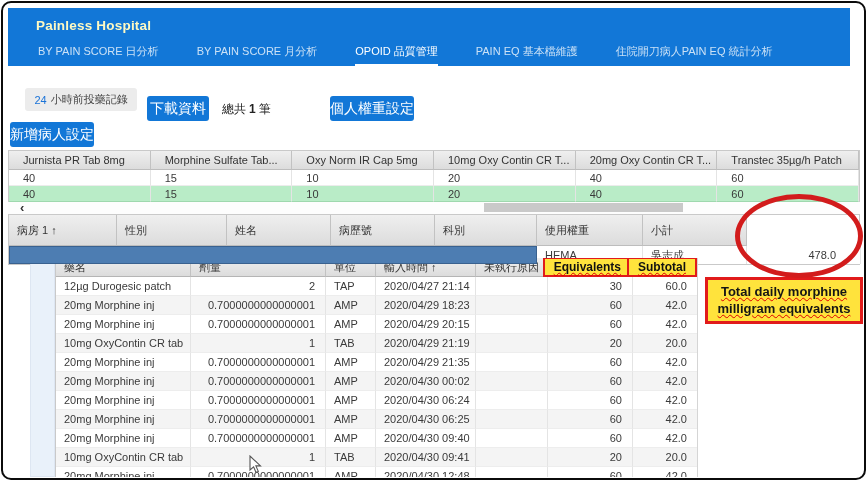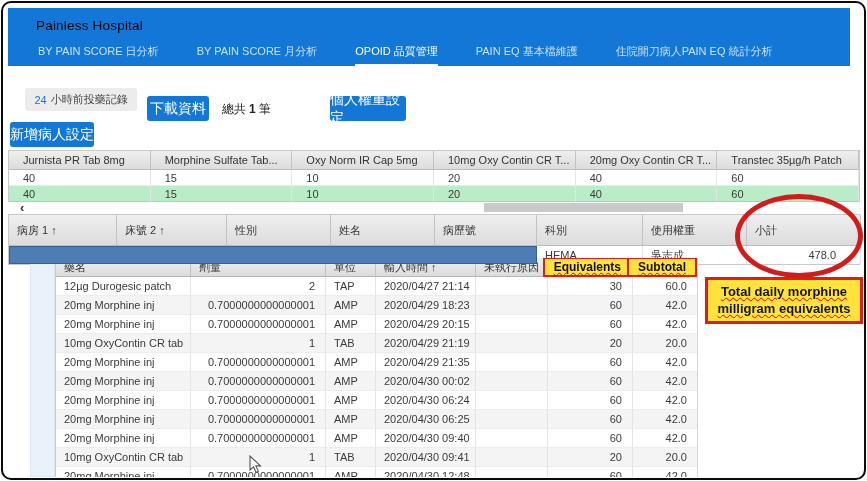--- a/index.html
+++ b/index.html
@@ -3,33 +3,33 @@
 <meta charset="utf-8">
 <style>
   html,body{margin:0;padding:0;background:#fff;}
   *{box-sizing:border-box;}
   .screen{position:relative;width:867px;height:481px;background:#fff;overflow:hidden;
     font-family:"Liberation Sans","DejaVu Sans",sans-serif;color:#333;}
   .frame{position:absolute;inset:1px;border:2.5px solid #0b0b0b;border-radius:10px;pointer-events:none;z-index:60;}
 
   
   .appbar{position:absolute;left:8px;top:8px;width:842px;height:58px;background:var(--header_blue);}
-  .app-title{position:absolute;left:28px;top:10px;color:#000000;font-size:13.5px;font-weight:normal;letter-spacing:.2px;}
+  .app-title{position:absolute;left:28px;top:10px;color:#fef9c3;font-size:13.5px;font-weight:bold;letter-spacing:.2px;}
   .tab-bar{position:absolute;left:30px;bottom:0;display:flex;gap:38px;}
   .tab{color:rgba(255,255,255,.78);font-size:11px;font-weight:normal;padding-bottom:7px;cursor:pointer;white-space:nowrap;}
   .tab.active{color:#fff;border-bottom:2px solid #fff;padding-bottom:5px;}
 
   
   .hours-box{position:absolute;left:25px;top:88px;width:112px;height:23px;background:#ececec;border-radius:3px;
     display:flex;align-items:center;justify-content:center;font-size:11px;color:#444;}
   .hours-box .val{color:#1a73d8;margin-right:4px;}
   .btn{position:absolute;background:var(--header_blue);color:#fff;font-size:14px;border:none;border-radius:3px;
     display:flex;align-items:center;justify-content:center;cursor:pointer;}
   .btn-download{left:147px;top:96px;width:62px;height:25px;}
-  .btn-weight{left:330px;top:96px;width:76px;height:25px;}
+  .btn-weight{left:330px;top:96px;width:84px;height:25px;}
   .btn-add{left:10px;top:122px;width:84px;height:25px;}
   .total-text{position:absolute;left:222px;top:101px;font-size:12px;color:#222;}
   .total-text b{margin:0 3px;}
 
   
   .grid-head,.grid-row{display:grid;}
   .hcell{background:linear-gradient(#efefef,#dcdcdc);border-right:1px solid #c2c2c2;border-bottom:1px solid #bdbdbd;
     font-size:11px;color:#333;display:flex;align-items:center;overflow:hidden;white-space:nowrap;}
   .cell{font-size:11px;color:#3a3a3a;display:flex;align-items:center;border-right:1px solid #e4e4e4;
     overflow:hidden;white-space:nowrap;}
@@ -135,21 +135,20 @@
   </div>
 
   <div class="hscroll">
     <span class="arrow">‹</span>
     <div class="thumb"></div>
   </div>
 
   <div class="patient">
     <div class="grid-head" id="patient-head">
         <div class="hcell">病房 1 ↑</div>
-        <div class="hcell">床號 2 ↑</div>
         <div class="hcell">性別</div>
         <div class="hcell">姓名</div>
         <div class="hcell">病歷號</div>
         <div class="hcell">科別</div>
         <div class="hcell">使用權重</div>
         <div class="hcell">小計</div>
       </div>
     <div class="grid-row" id="patient-row">
       <div class="redaction"></div>
     <div class="cell"></div>

